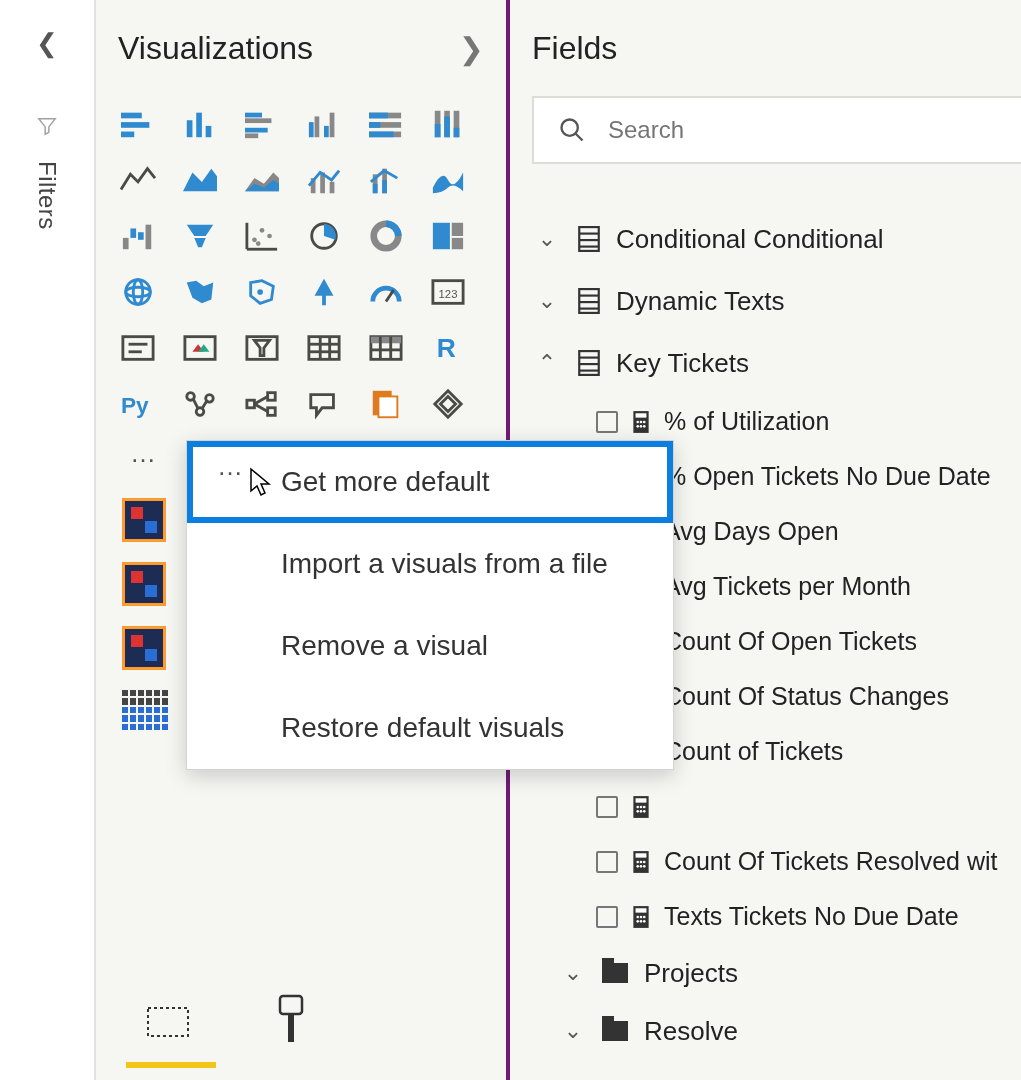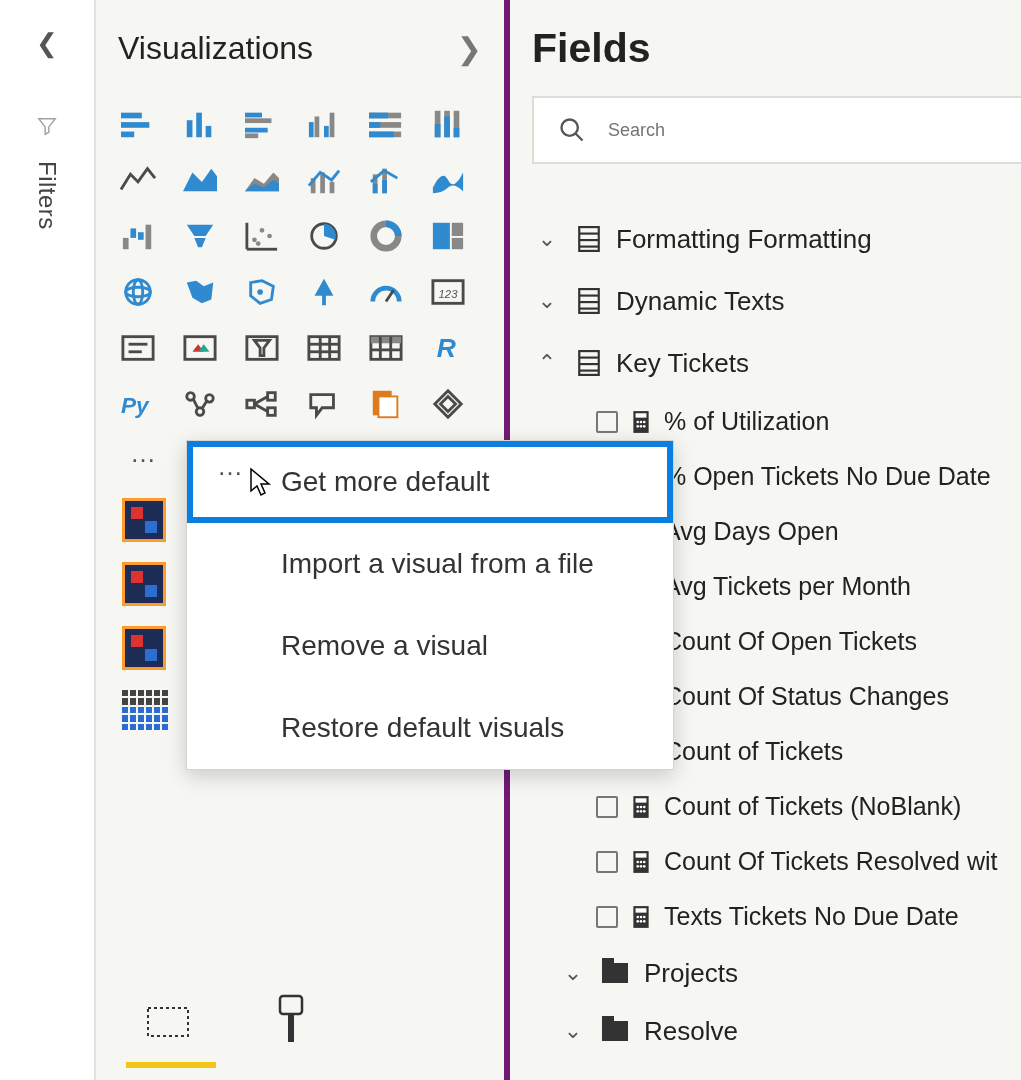--- a/index.html
+++ b/index.html
@@ -6,26 +6,26 @@
   body { font-family: "Segoe UI", Arial, sans-serif; background: #f8f8f6; width: 1021px; height: 1080px; overflow: hidden; position: relative; color: #222; }
   .app { display: flex; height: 100%; }
 
   
   .filters-rail { width: 96px; background: #fff; border-right: 2px solid #e2e2de; display: flex; flex-direction: column; align-items: center; padding-top: 28px; }
   .filters-rail .chevron { font-size: 26px; color: #555; margin-bottom: 56px; }
   .filters-rail .funnel { width: 22px; height: 22px; margin-bottom: 24px; opacity: .55; }
   .filters-rail .filters-label { writing-mode: vertical-rl; text-orientation: mixed; font-size: 24px; color: #444; letter-spacing: .5px; }
 
   
-  .viz-panel { width: 414px; background: #f6f6f3; border-right: 6px solid #701a75; padding: 0 18px 0 22px; position: relative; }
+  .viz-panel { width: 414px; background: #f6f6f3; border-right: 4px solid #701a75; padding: 0 18px 0 22px; position: relative; }
   .viz-header { display: flex; align-items: center; justify-content: space-between; height: 96px; }
   .viz-header .title { font-size: 32px; font-weight: 400; color: #222; }
   .viz-header .chev-r { font-size: 30px; color: #777; padding-right: 4px; }
 
-  .viz-grid { display: grid; grid-template-columns: repeat(6, 52px); grid-auto-rows: 52px; gap: 4px 10px; margin-top: 10px; font-style: italic; }
+  .viz-grid { display: grid; grid-template-columns: repeat(6, 52px); grid-auto-rows: 52px; gap: 4px 10px; margin-top: 10px; }
   .viz-icon { width: 40px; height: 36px; display: flex; align-items: center; justify-content: center; }
 
   .ellipsis-row { margin-top: 10px; font-size: 26px; color: #555; letter-spacing: 3px; padding-left: 12px; height: 24px; line-height: 10px; }
 
   .custom-vis-col { display: flex; flex-direction: column; gap: 20px; margin-top: 26px; margin-left: 4px; }
   .cv-tile { width: 44px; height: 44px; background: #1d2c55; border: 3px solid #ff9a2e; position: relative; }
   .cv-tile::before, .cv-tile::after { content:""; position:absolute; }
   .cv-tile::before { left:6px; top:6px; width:12px; height:12px; background:#d33; }
   .cv-tile::after  { right:6px; bottom:6px; width:12px; height:12px; background:#2a6dd4; }
   .cv-grid { width: 46px; height: 40px; display: grid; grid-template-columns: repeat(6,1fr); grid-template-rows: repeat(5,1fr); gap:2px; }
@@ -42,24 +42,24 @@
 
   
   .viz-bottom { margin-top: 260px; }
   .field-well-tabs { display: flex; gap: 60px; align-items: flex-end; margin-left: 18px; }
   .tab-box { width: 64px; height: 60px; display:flex; align-items:center; justify-content:center; }
   .tab-underline { width: 90px; height: 6px; background: #f2c517; margin-top: 12px; margin-left: 8px; }
 
   
   .fields-panel { flex: 1; background: #f6f6f3; padding: 0 0 0 22px; overflow: hidden; }
   .fields-header { height: 96px; display: flex; align-items: center; }
-  .fields-header .title { font-size: 41px; font-weight: 700; }
+  .fields-header .title { font-size: 32px; font-weight: 400; }
   .search-box { display: flex; align-items: center; gap: 22px; height: 68px; border: 2px solid #dcdcd8; background: #fff; padding: 0 24px; margin-right: 0; width: 502px; }
   .search-box svg { width: 28px; height: 28px; stroke:#555; }
-  .search-box input { border: none; outline: none; font-size: 18px; flex:1; background: transparent; color:#333; }
+  .search-box input { border: none; outline: none; font-size: 24px; flex:1; background: transparent; color:#333; }
 
   .tables { margin-top: 44px; }
   .table-row { display:flex; align-items:center; gap: 16px; height: 62px; font-size: 26px; color: #222; }
   .table-row .chev { width: 30px; display:flex; justify-content:center; font-size: 22px; color:#555; }
   .table-row .tbl-icon { width: 22px; height: 26px; }
 
   .measure-row { display:flex; align-items:center; gap: 14px; height: 55px; font-size: 25px; color:#222; padding-left: 64px; white-space: nowrap; overflow: hidden; }
   .chk { width: 22px; height: 22px; border: 2px solid #777; border-radius: 2px; flex-shrink:0; }
   .calc-icon { width: 18px; height: 24px; flex-shrink:0; }
   
@@ -407,21 +407,21 @@
 
     <div class="context-menu" id="context-menu">
         <div class="menu-item highlighted">
           <span>Get more default</span>
           <div class="cm-ellipsis-icon">…</div>
           <svg class="cursor" viewBox="0 0 24 30">
             <path d="M2 2 L2 24 L8 19 L12 28 L16 26 L12 17 L20 17 Z" fill="#fff" stroke="#000" stroke-width="1.5"></path>
           </svg>
         </div>
         <div class="menu-item">
-          <span>Import a visual from a file</span>
+          <span>Import a visuals from a file</span>
         </div>
         <div class="menu-item">
           <span>Remove a visual</span>
         </div>
         <div class="menu-item">
           <span>Restore default visuals</span>
         </div>
       </div>
   </div>
 
@@ -438,21 +438,21 @@
     </div>
     <div class="tables" id="tables">
         <div class="table-row">
           <span class="chev">⌄</span>
           <svg class="tbl-icon" viewBox="0 0 20 24">
             <rect x="1" y="1" width="18" height="22" fill="none" stroke="#333" stroke-width="2"></rect>
             <line x1="1" y1="7" x2="19" y2="7" stroke="#333" stroke-width="2"></line>
             <line x1="1" y1="13" x2="19" y2="13" stroke="#333" stroke-width="2"></line>
             <line x1="1" y1="19" x2="19" y2="19" stroke="#333" stroke-width="2"></line>
           </svg>
-          <span>Formatting Formatting</span>
+          <span>Conditional Conditional</span>
         </div>
         <div class="table-row">
           <span class="chev">⌄</span>
           <svg class="tbl-icon" viewBox="0 0 20 24">
             <rect x="1" y="1" width="18" height="22" fill="none" stroke="#333" stroke-width="2"></rect>
             <line x1="1" y1="7" x2="19" y2="7" stroke="#333" stroke-width="2"></line>
             <line x1="1" y1="13" x2="19" y2="13" stroke="#333" stroke-width="2"></line>
             <line x1="1" y1="19" x2="19" y2="19" stroke="#333" stroke-width="2"></line>
           </svg>
           <span>Dynamic Texts</span>
@@ -570,21 +570,20 @@
           <svg class="calc-icon" viewBox="0 0 16 22">
             <rect x="1" y="1" width="14" height="20" fill="#333"></rect>
             <rect x="3" y="3" width="10" height="4" fill="#fff"></rect>
             <circle cx="5" cy="11" r="1.2" fill="#fff"></circle>
             <circle cx="8" cy="11" r="1.2" fill="#fff"></circle>
             <circle cx="11" cy="11" r="1.2" fill="#fff"></circle>
             <circle cx="5" cy="15" r="1.2" fill="#fff"></circle>
             <circle cx="8" cy="15" r="1.2" fill="#fff"></circle>
             <circle cx="11" cy="15" r="1.2" fill="#fff"></circle>
           </svg>
-          <span>Count of Tickets (NoBlank)</span>
         </div>
         <div class="measure-row">
           <span class="chk"></span>
           <svg class="calc-icon" viewBox="0 0 16 22">
             <rect x="1" y="1" width="14" height="20" fill="#333"></rect>
             <rect x="3" y="3" width="10" height="4" fill="#fff"></rect>
             <circle cx="5" cy="11" r="1.2" fill="#fff"></circle>
             <circle cx="8" cy="11" r="1.2" fill="#fff"></circle>
             <circle cx="11" cy="11" r="1.2" fill="#fff"></circle>
             <circle cx="5" cy="15" r="1.2" fill="#fff"></circle>

